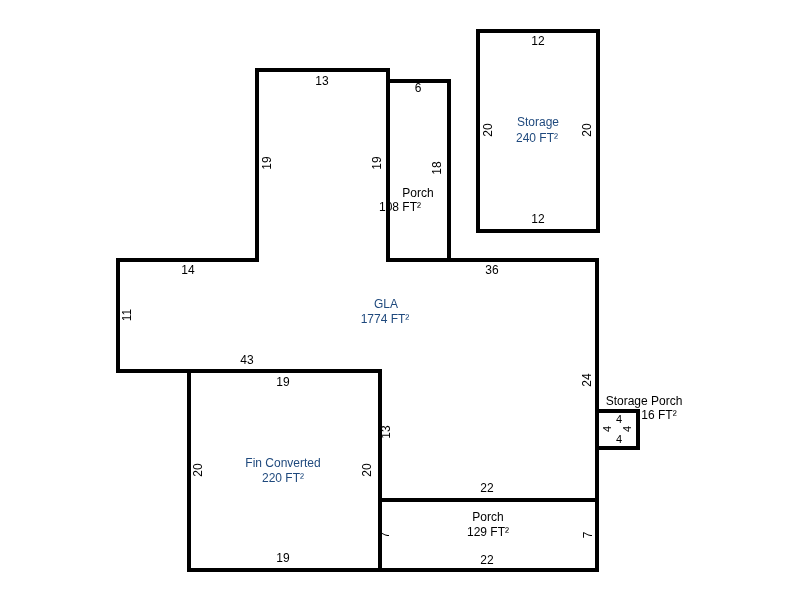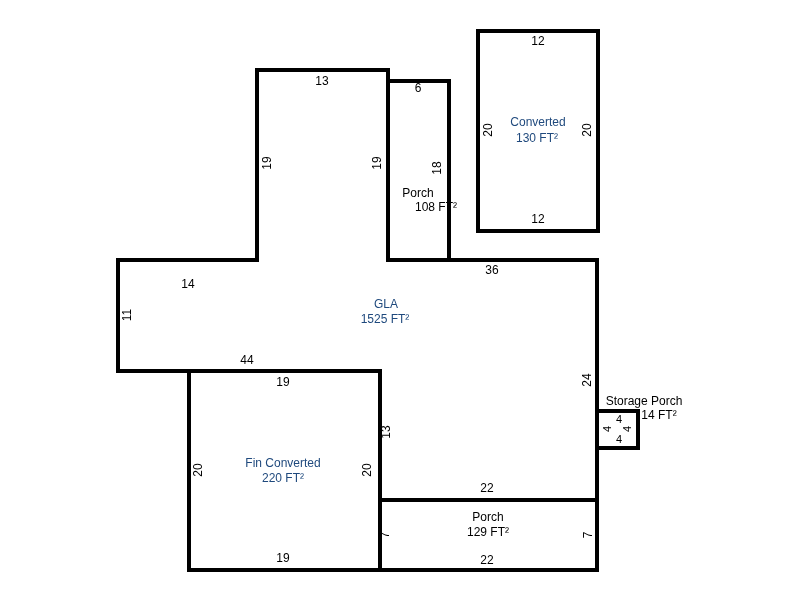--- a/index.html
+++ b/index.html
@@ -46,54 +46,54 @@
   <div class="wall" style="left:386px;top:68px;width:4px;height:194px"></div>
   <div class="wall" style="left:447px;top:79px;width:4px;height:183px"></div>
   <div class="wall" style="left:187px;top:369px;width:4px;height:203px"></div>
   <div class="wall" style="left:378px;top:369px;width:4px;height:203px"></div>
   <div class="wall" style="left:595px;top:258px;width:4px;height:314px"></div>
   <div class="wall" style="left:476px;top:29px;width:4px;height:204px"></div>
   <div class="wall" style="left:596px;top:29px;width:4px;height:204px"></div>
   <div class="wall" style="left:636px;top:409px;width:4px;height:41px"></div>
 
   <span class="room blue" style="left:386px;top:304px">GLA</span>
-  <span class="room blue" style="left:385px;top:319px">1525 FT²</span>
+  <span class="room blue" style="left:385px;top:319px">1774 FT²</span>
 
   <span class="room" style="left:418px;top:193px">Porch</span>
-  <span class="room" style="left:436px;top:207px">108 FT²</span>
+  <span class="room" style="left:400px;top:207px">108 FT²</span>
 
-  <span class="room blue" style="left:538px;top:122px">Converted</span>
-  <span class="room blue" style="left:537px;top:138px">130 FT²</span>
+  <span class="room blue" style="left:538px;top:122px">Storage</span>
+  <span class="room blue" style="left:537px;top:138px">240 FT²</span>
 
   <span class="room blue" style="left:283px;top:463px">Fin Converted</span>
   <span class="room blue" style="left:283px;top:478px">220 FT²</span>
 
   <span class="room" style="left:488px;top:517px">Porch</span>
   <span class="room" style="left:488px;top:532px">129 FT²</span>
 
   <span class="room" style="left:644px;top:401px">Storage Porch</span>
-  <span class="room" style="left:659px;top:415px">14 FT²</span>
+  <span class="room" style="left:659px;top:415px">16 FT²</span>
 
   <span class="dim" style="left:322px;top:81px">13</span>
   <span class="dim rot" style="left:267px;top:163px">19</span>
   <span class="dim rot" style="left:377px;top:163px">19</span>
 
   <span class="dim" style="left:418px;top:88px">6</span>
   <span class="dim rot" style="left:437px;top:168px">18</span>
 
   <span class="dim" style="left:538px;top:41px">12</span>
   <span class="dim rot" style="left:488px;top:130px">20</span>
   <span class="dim rot" style="left:587px;top:130px">20</span>
   <span class="dim" style="left:538px;top:219px">12</span>
 
-  <span class="dim" style="left:188px;top:284px">14</span>
+  <span class="dim" style="left:188px;top:270px">14</span>
   <span class="dim rot" style="left:127px;top:315px">11</span>
   <span class="dim" style="left:492px;top:270px">36</span>
   <span class="dim rot" style="left:587px;top:380px">24</span>
-  <span class="dim" style="left:247px;top:360px">44</span>
+  <span class="dim" style="left:247px;top:360px">43</span>
   <span class="dim rot" style="left:386px;top:432px">13</span>
 
   <span class="dim" style="left:283px;top:382px">19</span>
   <span class="dim rot" style="left:198px;top:470px">20</span>
   <span class="dim rot" style="left:367px;top:470px">20</span>
   <span class="dim" style="left:283px;top:558px">19</span>
 
   <span class="dim" style="left:487px;top:488px">22</span>
   <span class="dim rot" style="left:385px;top:535px">7</span>
   <span class="dim rot" style="left:588px;top:535px">7</span>

